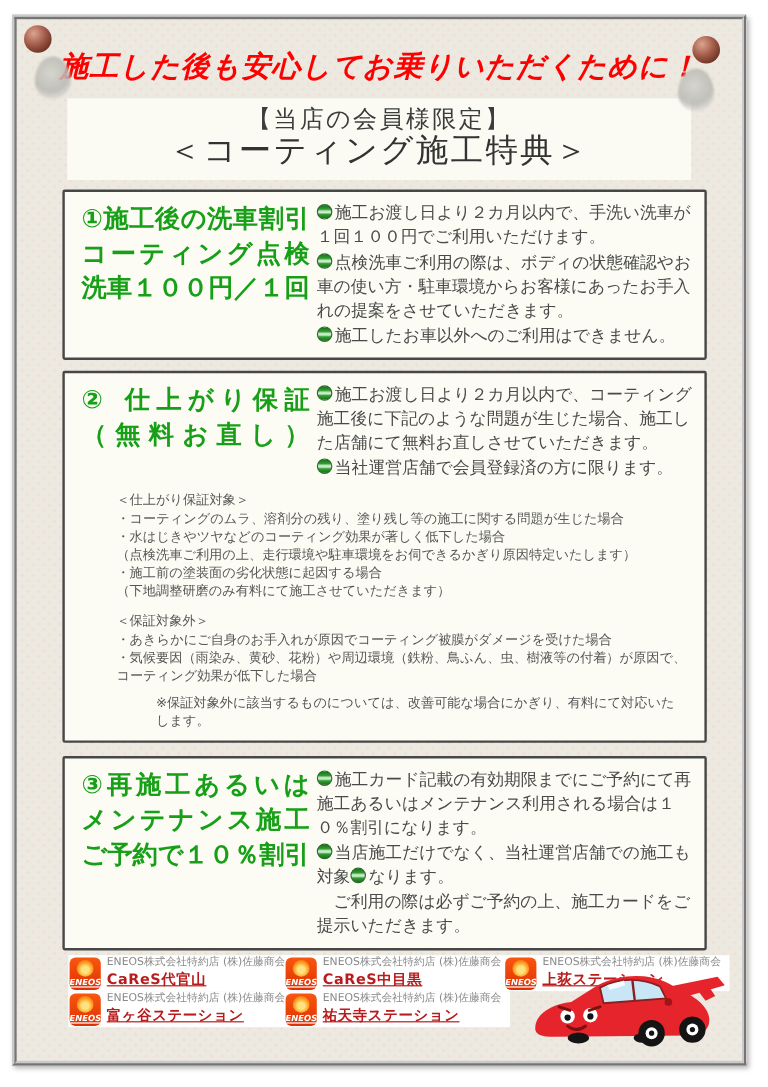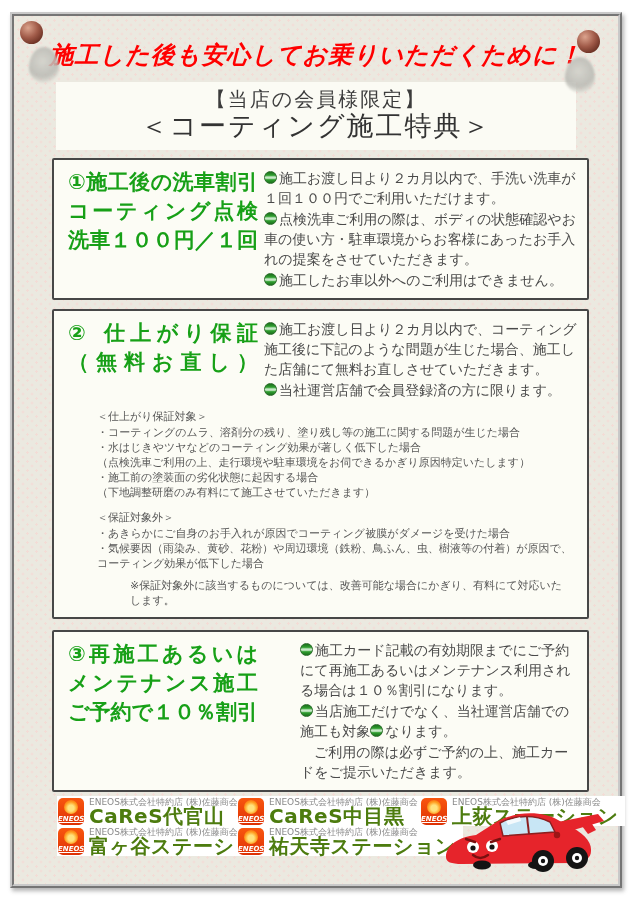--- a/index.html
+++ b/index.html
@@ -53,21 +53,21 @@
   .store{position:absolute;display:flex;align-items:center;gap:5px;background:#ffffff;
     padding:1px 7px 1px 1px;height:28px;box-sizing:content-box;}
   .eneos{position:relative;width:26px;height:27px;border-radius:5px;flex:0 0 26px;
     background:linear-gradient(#f9560f,#dd3104);overflow:hidden;}
   .eneos-sun{position:absolute;top:2px;left:50%;transform:translateX(-50%);width:14px;height:14px;border-radius:50%;
     background:radial-gradient(circle at 50% 58%, #ffe27d 0 28%, #ff9b1e 58%, #ef4a08 100%);}
   .eneos-word{position:absolute;bottom:2px;left:0;width:100%;text-align:center;
     font-size:7px;font-weight:bold;font-style:italic;color:#ffffff;letter-spacing:0;text-decoration:underline;}
   .store-txt{display:flex;flex-direction:column;justify-content:center;}
   .dealer{font-size:9px;line-height:10px;color:#8a8a8a;white-space:nowrap;}
-  .store-name{font-size:20px;line-height:18px;font-weight:bold;color:#4d7c0f;white-space:nowrap;letter-spacing:0.5px;}
+  .store-name{font-size:12px;line-height:18px;font-weight:bold;color:#b91c1c;white-space:nowrap;letter-spacing:0.5px;text-decoration:underline;}
 
   .car{position:absolute;right:6px;bottom:4px;width:172px;height:74px;}
 </style>
 </head>
 <body>
 
 <div class="panel">
 
   <div class="pin pin-left">
     <div class="pin-shadow"></div>
@@ -119,21 +119,21 @@
     </div>
     <div class="notes">
       <div class="note-title">＜保証対象外＞</div>
       <div>・あきらかにご自身のお手入れが原因でコーティング被膜がダメージを受けた場合</div>
       <div>・気候要因（雨染み、黄砂、花粉）や周辺環境（鉄粉、鳥ふん、虫、樹液等の付着）が原因で、</div>
       <div>コーティング効果が低下した場合</div>
     </div>
     <div class="disclaimer">※保証対象外に該当するものについては、改善可能な場合にかぎり、有料にて対応いたします。</div>
   </div>
 
-  <div class="section sec-flex" style="margin-top:11px;gap:36px;">
+  <div class="section sec-flex" style="margin-top:11px;">
     <div class="sec-head">
       <div class="hl">③再施工あるいは</div>
       <div class="hl">メンテナンス施工</div>
       <div class="hl">ご予約で１０％割引</div>
     </div>
     <div class="sec-body">
       <p class="bullet"><span class="bicon"></span><span>施工カード記載の有効期限までにご予約にて再施工あるいはメンテナンス利用される場合は１０％割引になります。</span></p>
       <p class="bullet"><span class="bicon"></span><span>当店施工だけでなく、当社運営店舗での施工も対象</span><span class="bicon"></span><span>なります。</span></p>
       <p class="bullet">　ご利用の際は必ずご予約の上、施工カードをご提示いただきます。</p>
     </div>

